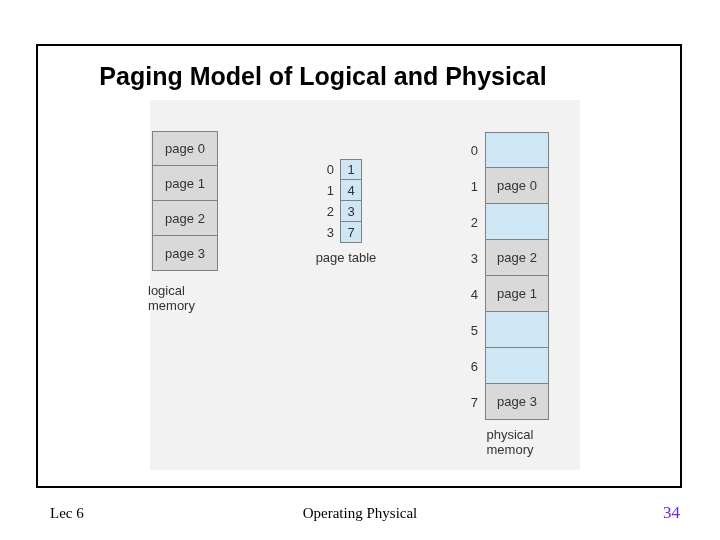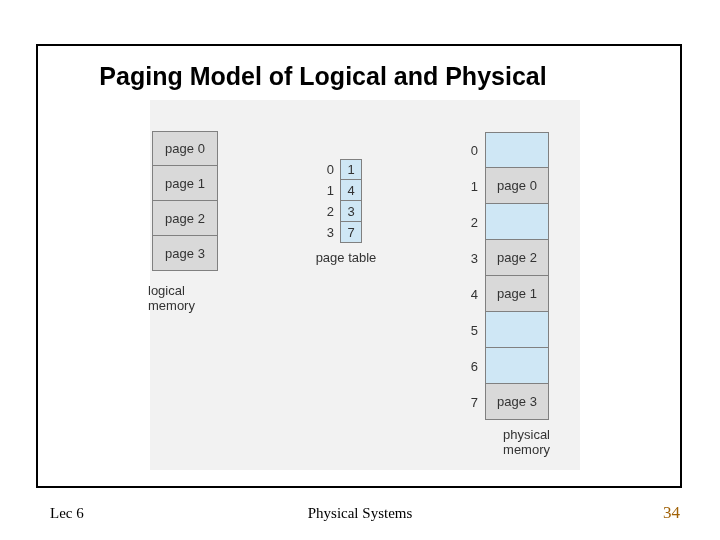--- a/index.html
+++ b/index.html
@@ -162,21 +162,21 @@
     align-items: center;
     justify-content: center;
   }
   .pm-row + .pm-row .pm-cell { border-top: none; }
   .pm-cell.filled { background: #d9d9d9; }
   .pm-label {
     position: absolute;
     left: 470px;
     top: 427px;
     width: 80px;
-    text-align: right;
+    text-align: center;
     font-size: 13px;
     color: #333333;
     line-height: 15px;
   }
   
   .footer-left {
     position: absolute;
     left: 50px;
     top: 505px;
     font-family: "Liberation Serif", serif;
@@ -192,21 +192,21 @@
     font-family: "Liberation Serif", serif;
     font-size: 15px;
     color: #000000;
   }
   .footer-right {
     position: absolute;
     right: 40px;
     top: 503px;
     font-family: "Liberation Serif", serif;
     font-size: 17px;
-    color: #a16207;
+    color: #6d28d9;
   }
 </style>
 </head>
 <body>
 
 <div class="slide">
 
   <div class="slide-border"></div>
 
   <div class="title">Paging Model of Logical and Physical</div>
@@ -278,16 +278,16 @@
       <div class="pm-index">7</div>
       <div class="pm-cell filled">page 3</div>
     </div>
   </div>
   <div class="pm-label">
     <div>physical</div>
     <div>memory</div>
   </div>
 
   <div class="footer-left">Lec 6</div>
-  <div class="footer-center">Physical Systems</div>
+  <div class="footer-center">Operating Physical</div>
   <div class="footer-right">34</div>
 
 </div>
 
 </body></html>

